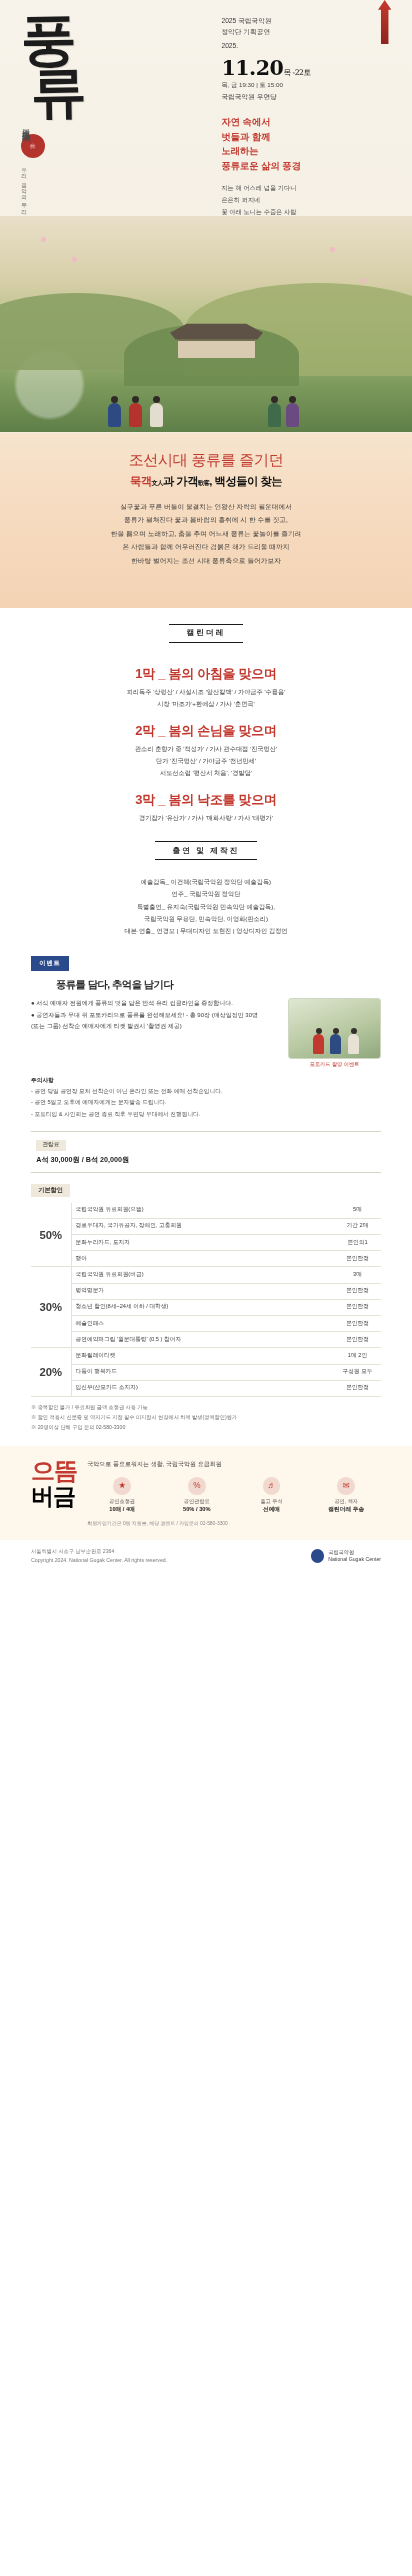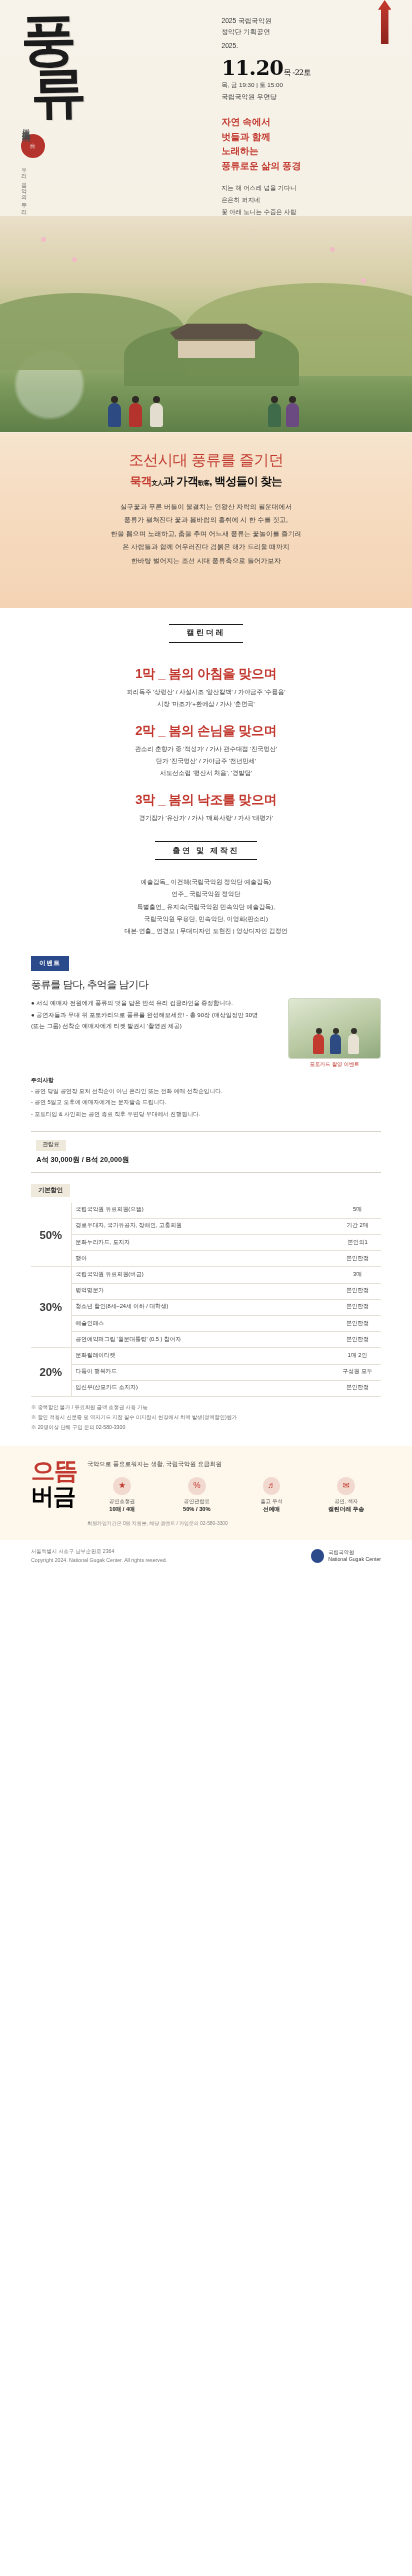--- a/index.html
+++ b/index.html
@@ -137,21 +137,21 @@
 
   .credits { margin-top: 17.5px; }
   .credit-lines { font-size: 6.2px; line-height: 2.0; color:#3c3c3c; margin-top: 4.1px; }
 
   
   .event { padding: 13.4px 31px 4.1px 31px; }
   .tag {
     display:inline-block; background:#2b4a8b; color:#fff; font-size:6.2px;
     padding:2.6px 8.2px; font-weight:700; letter-spacing:1px;
   }
-  .event-title { font-size: 10.3px; font-weight:400; margin-top: 7.2px; letter-spacing:-0.5px; }
+  .event-title { font-size: 10.3px; font-weight:700; margin-top: 7.2px; letter-spacing:-0.5px;margin-left:25px; }
   .event-grid { display:flex; gap: 9.3px; margin-top: 6.2px; }
   .event-text { flex:1; font-size: 6px; line-height: 1.95; color:#3c3c3c; }
   .photo-card {
     width: 93px; height: 61px; border-radius:3.1px; position:relative; overflow:hidden;
     background: linear-gradient(160deg,#dfe7d2,#b9c9a2 55%,#8fa87e);
     border:0.5px solid #cfd6c2;
   }
   .photo-card .p-fig { position:absolute; bottom:4.1px; width:11.3px;height:26px; }
   .photo-card .p-fig .head{width:6.2px;height:6.2px;border-radius:50%;background:#33302b;margin:0 auto;}
   .photo-card .p-fig .robe{width:11.3px;height:19.6px;border-radius:5.2px 5.2px 1.5px 1.5px;}

